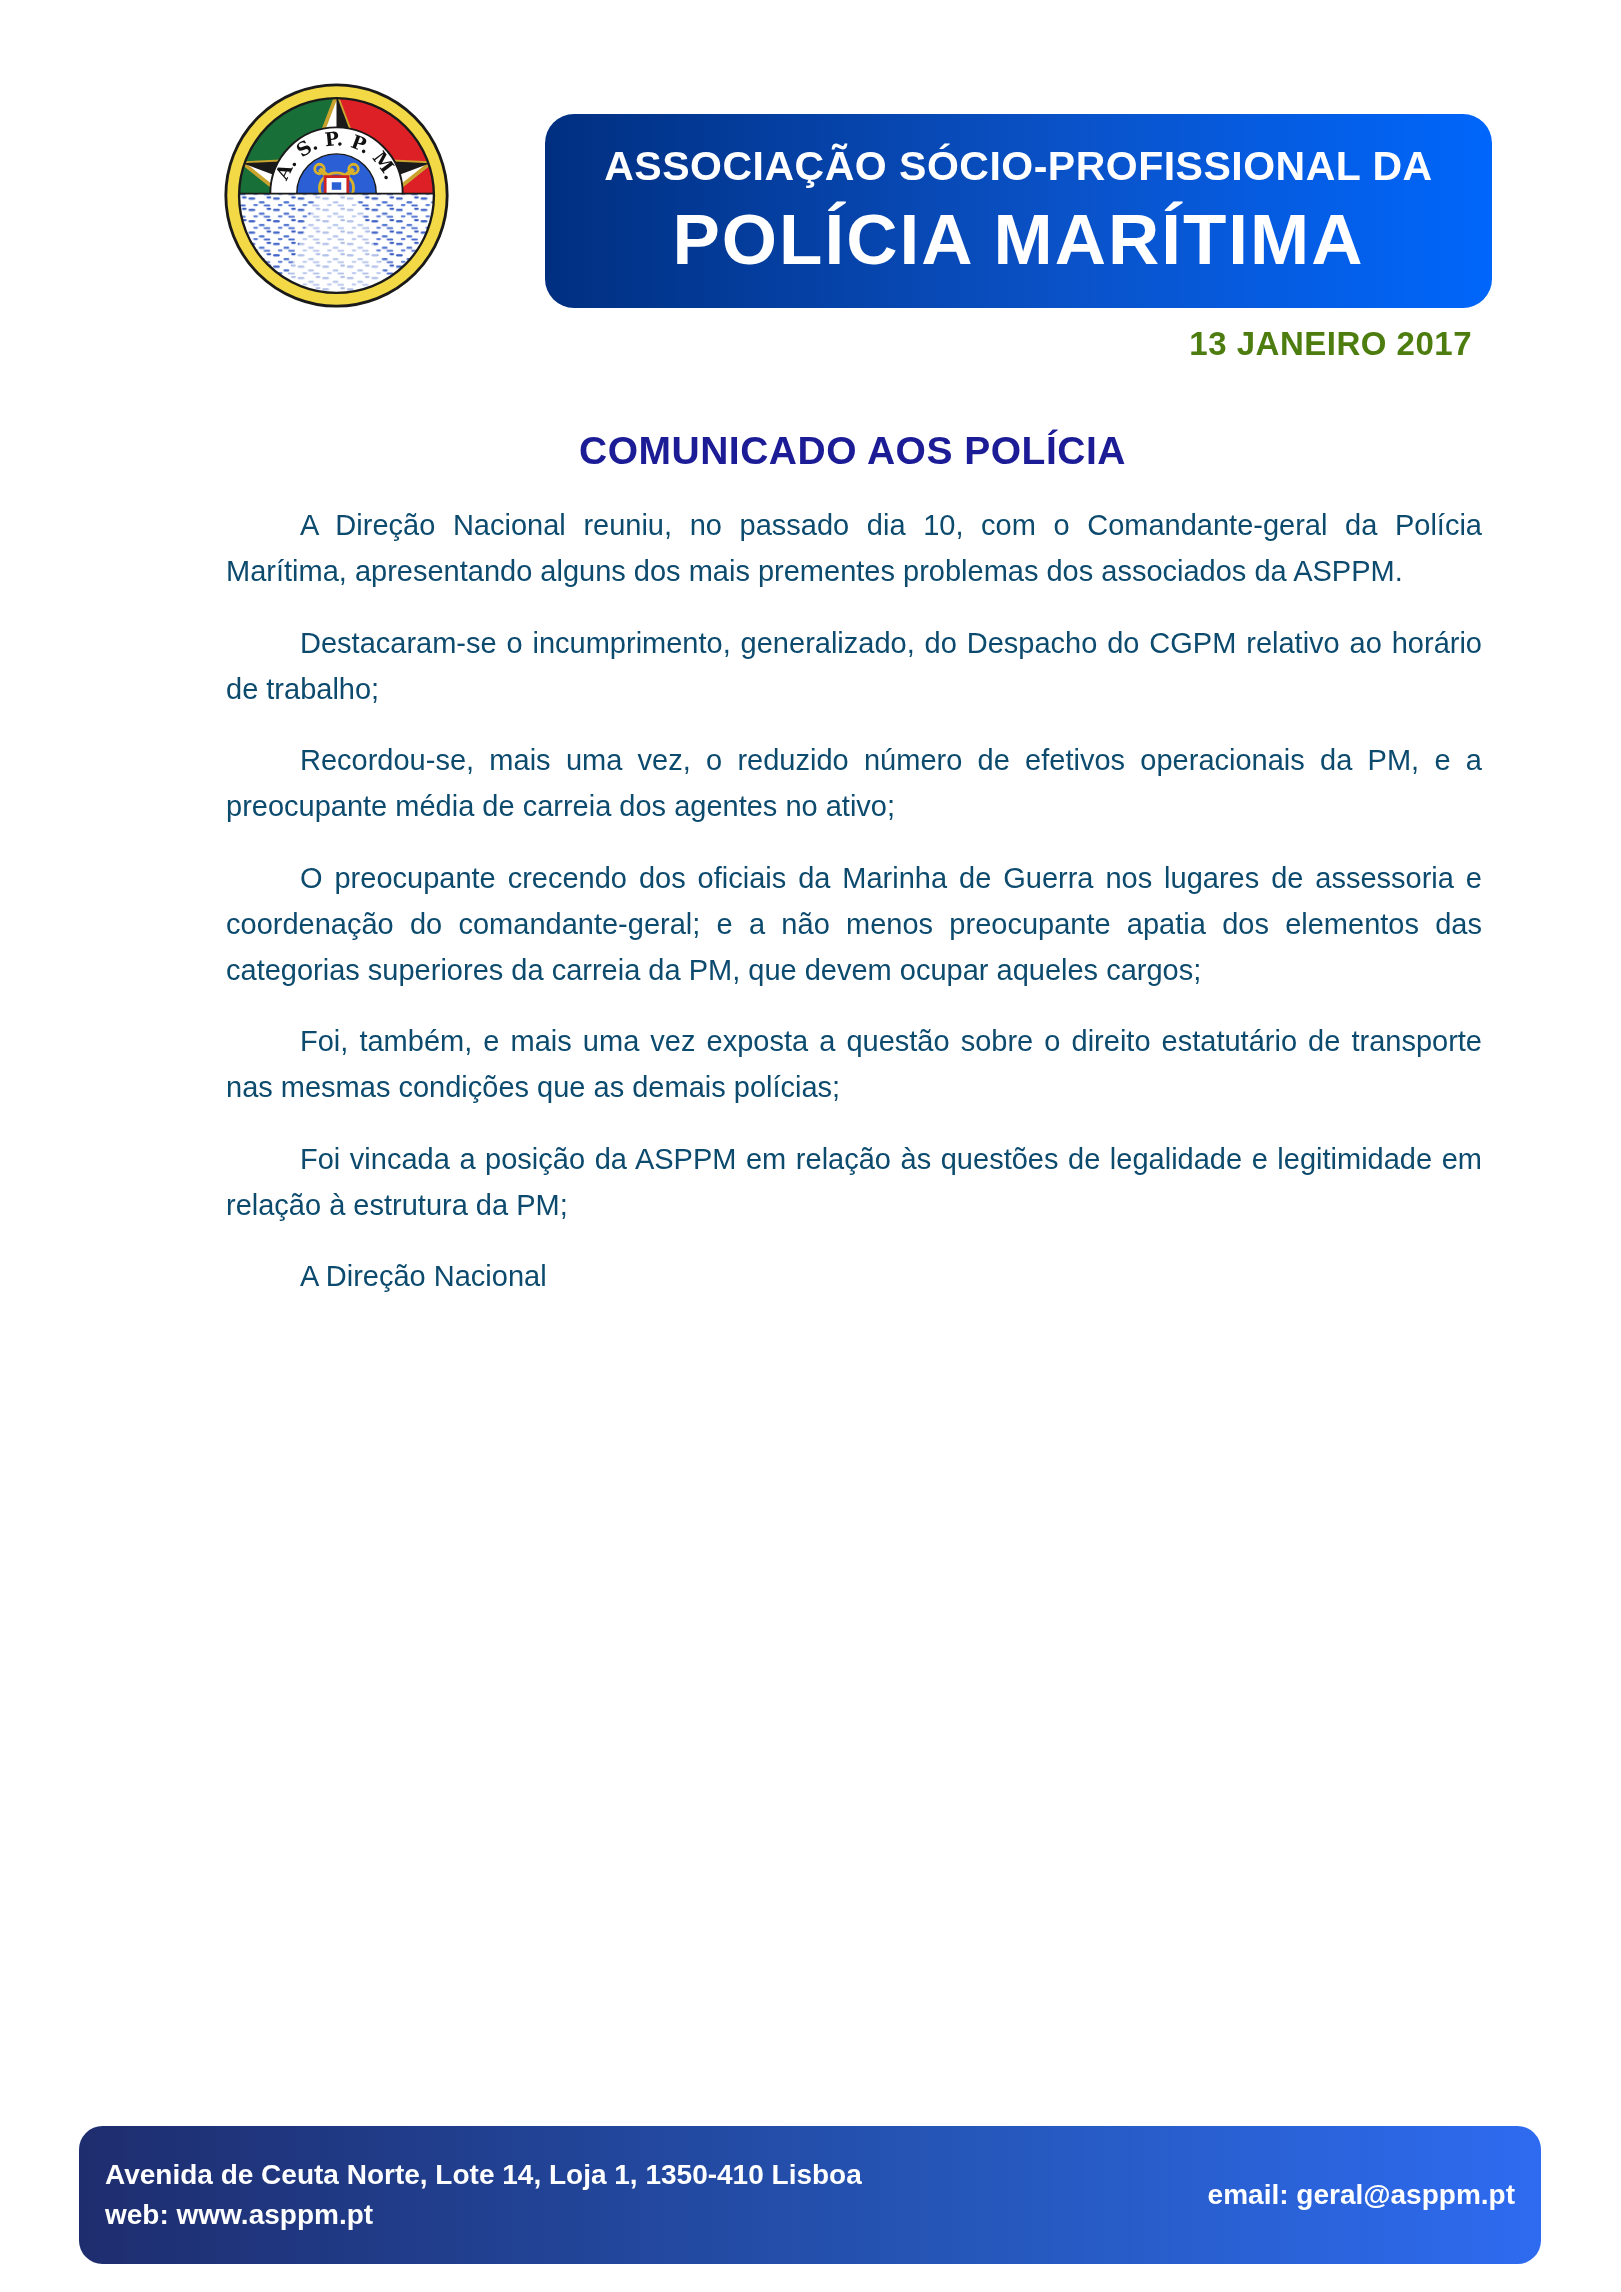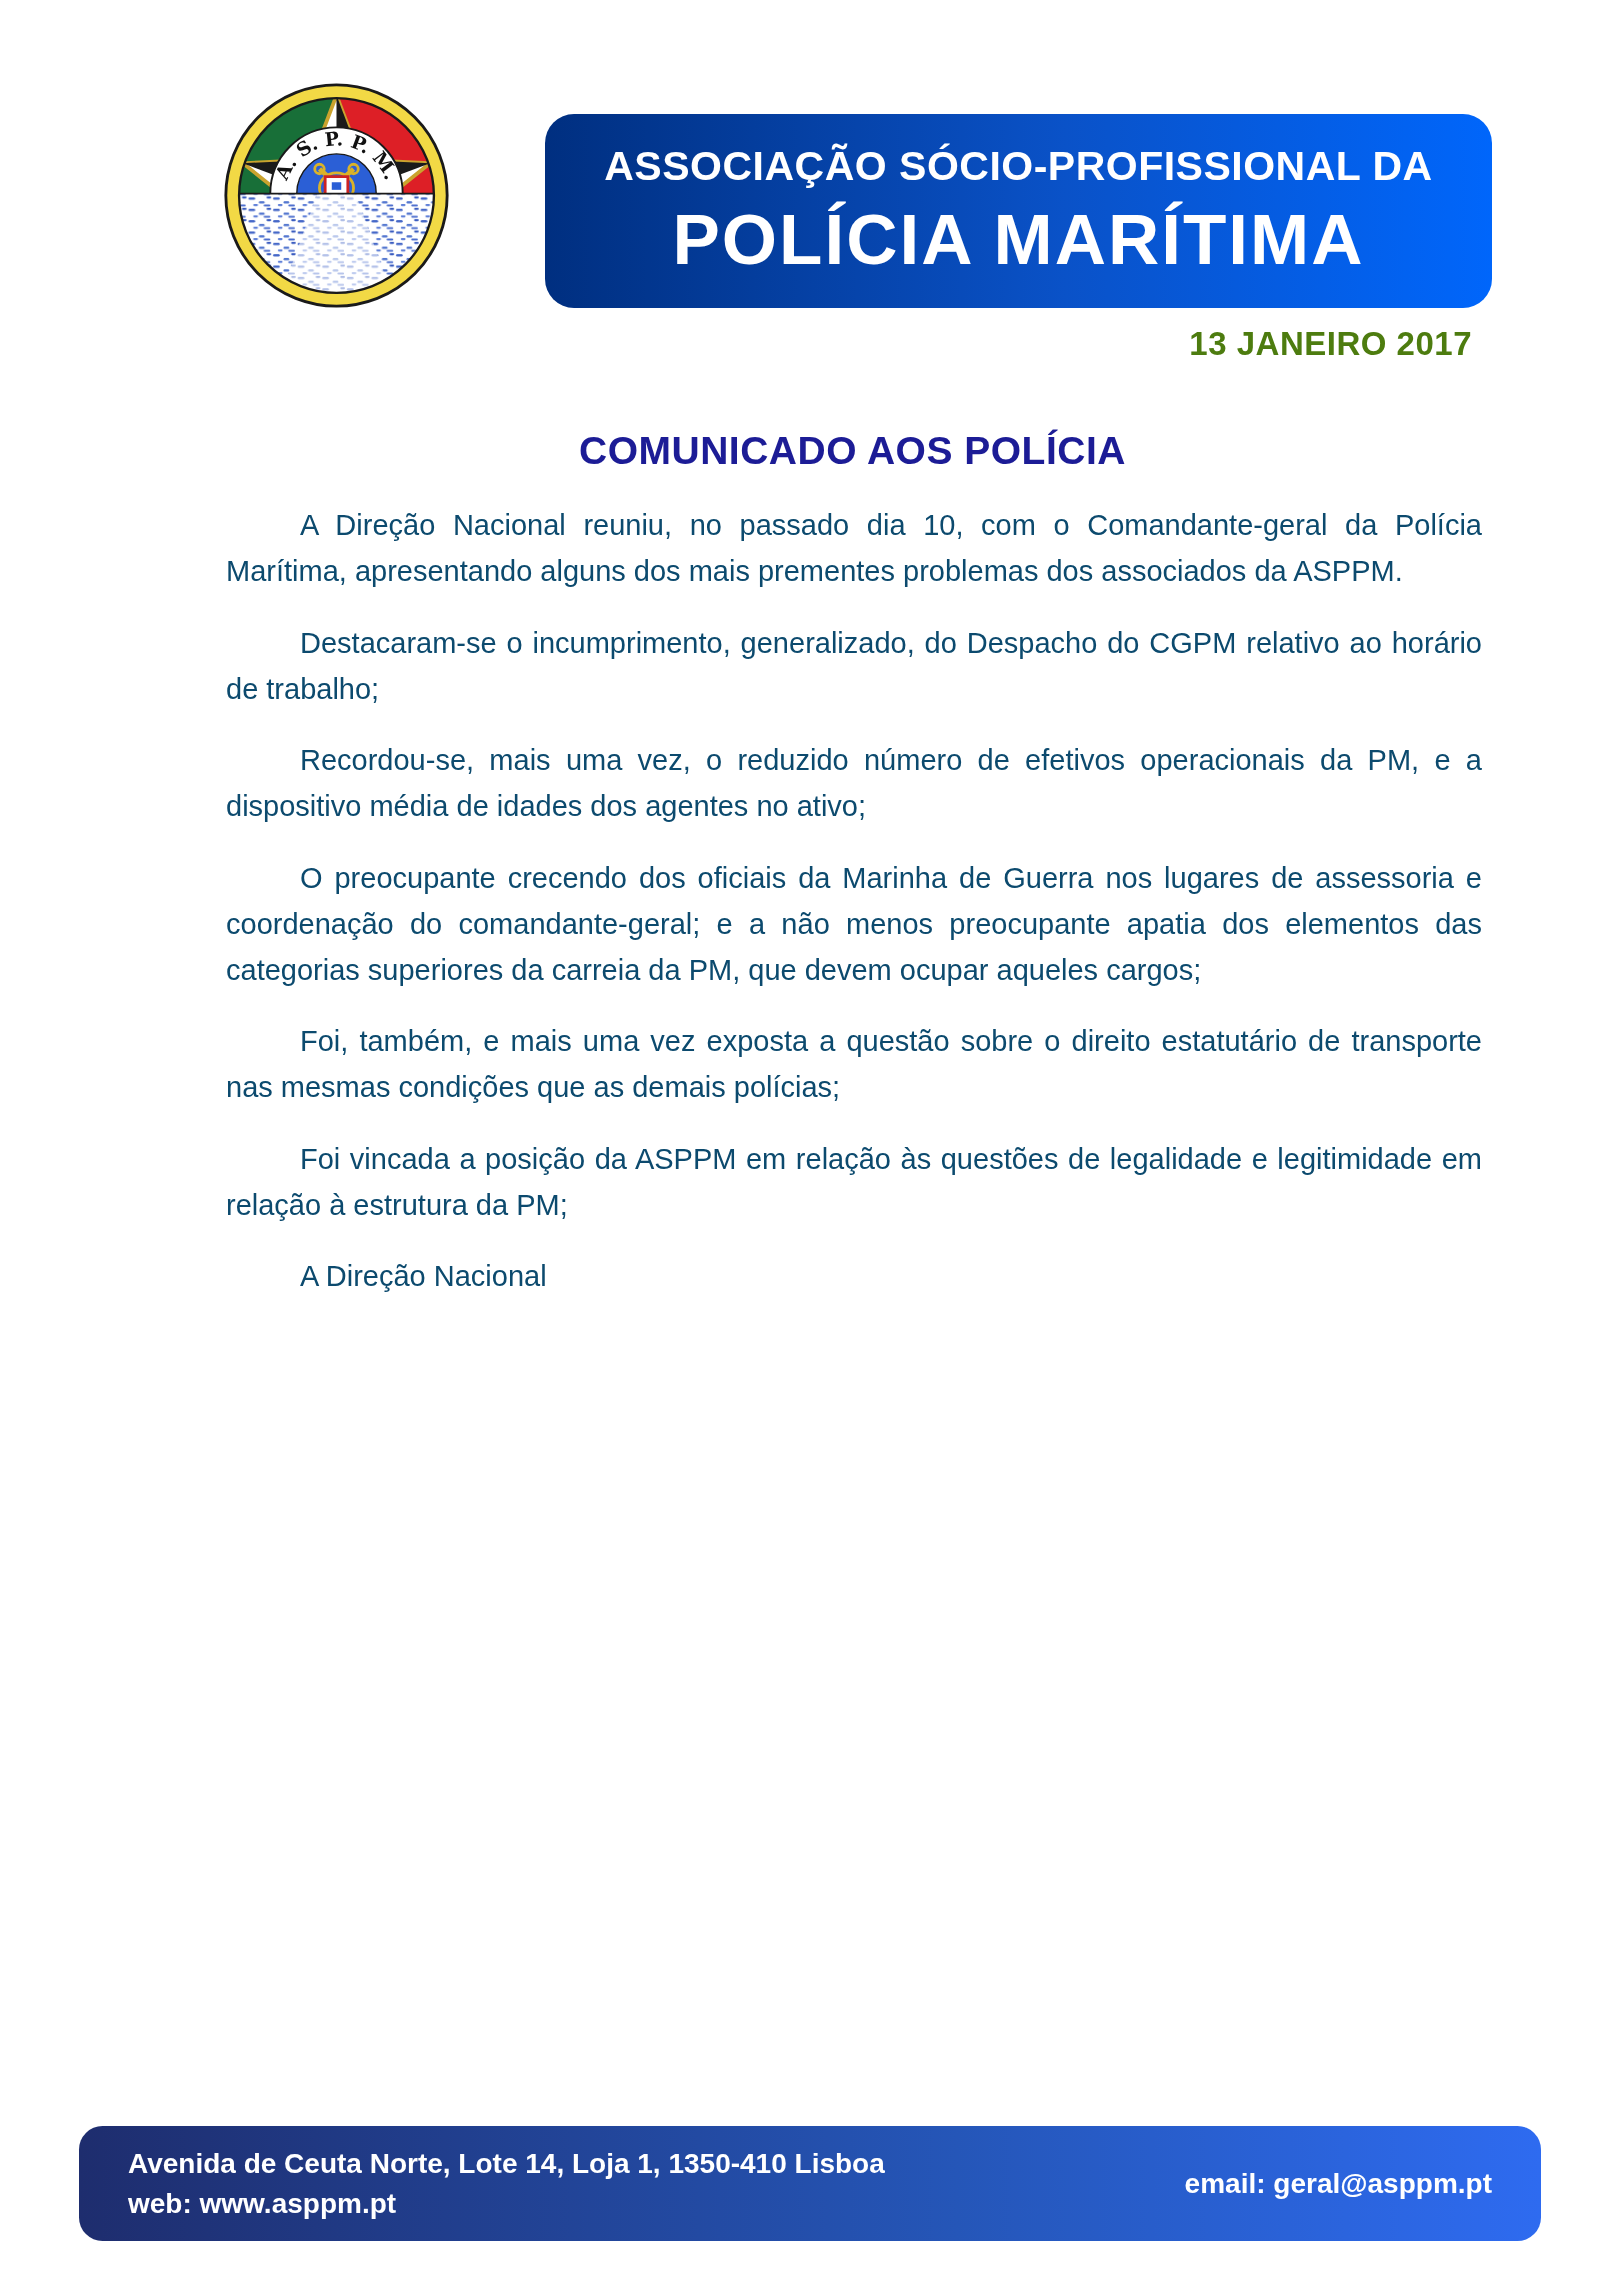--- a/index.html
+++ b/index.html
@@ -54,28 +54,28 @@
     font-size:29px; line-height:46px;
     color:#0c4a6e;
     text-align:justify;
   }
   .body-text p { margin:0 0 25.5px 0; text-indent:74px; }
   .signature { text-indent:74px; margin-top:2px; }
 
   
   .footer {
     position:absolute; left:79px; top:2126px;
-    width:1462px; height:115px;
+    width:1462px; height:138px;
     box-sizing:border-box;
     border-radius:23.5px;
     background:linear-gradient(90deg,#1e2d6e 0%, #2556b8 60%, #2e6bf0 100%);
     color:#ffffff; font-weight:bold;
     font-size:28px; line-height:40px;
     display:flex; justify-content:space-between; align-items:center;
-    padding:0 49px;
+    padding:0 26px;
   }
   .footer-left  { text-align:left;  }
   .footer-right { text-align:right; }
 </style>
 </head>
 <body>
 
 <div class="logo-wrap">
   <svg viewBox="0 0 240 240" width="229" height="227">
     <defs>
@@ -138,21 +138,21 @@
   <div class="banner-line2">POLÍCIA MARÍTIMA</div>
 </div>
 
 <div class="date-line">13 JANEIRO 2017</div>
 
 <div class="doc-title">COMUNICADO AOS POLÍCIA</div>
 
 <div class="body-text">
   <p>A Direção Nacional reuniu, no passado dia 10, com o Comandante-geral da Polícia Marítima, apresentando alguns dos mais prementes problemas dos associados da ASPPM.</p>
   <p>Destacaram-se o incumprimento, generalizado, do Despacho do CGPM relativo ao horário de trabalho;</p>
-  <p>Recordou-se, mais uma vez, o reduzido número de efetivos operacionais da PM, e a dispositivo média de idades dos agentes no ativo;</p>
+  <p>Recordou-se, mais uma vez, o reduzido número de efetivos operacionais da PM, e a preocupante média de carreia dos agentes no ativo;</p>
   <p>O preocupante crecendo dos oficiais da Marinha de Guerra nos lugares de assessoria e coordenação do comandante-geral; e a não menos preocupante apatia dos elementos das categorias superiores da carreia da PM, que devem ocupar aqueles cargos;</p>
   <p>Foi, também, e mais uma vez exposta a questão sobre o direito estatutário de transporte nas mesmas condições que as demais polícias;</p>
   <p>Foi vincada a posição da ASPPM em relação às questões de legalidade e legitimidade em relação à estrutura da PM;</p>
   <p class="signature">A Direção Nacional</p>
 </div>
 
 <div class="footer">
   <div class="footer-left">
     <div>Avenida de Ceuta Norte, Lote 14, Loja 1, 1350-410 Lisboa</div>
     <div>web: www.asppm.pt</div>

